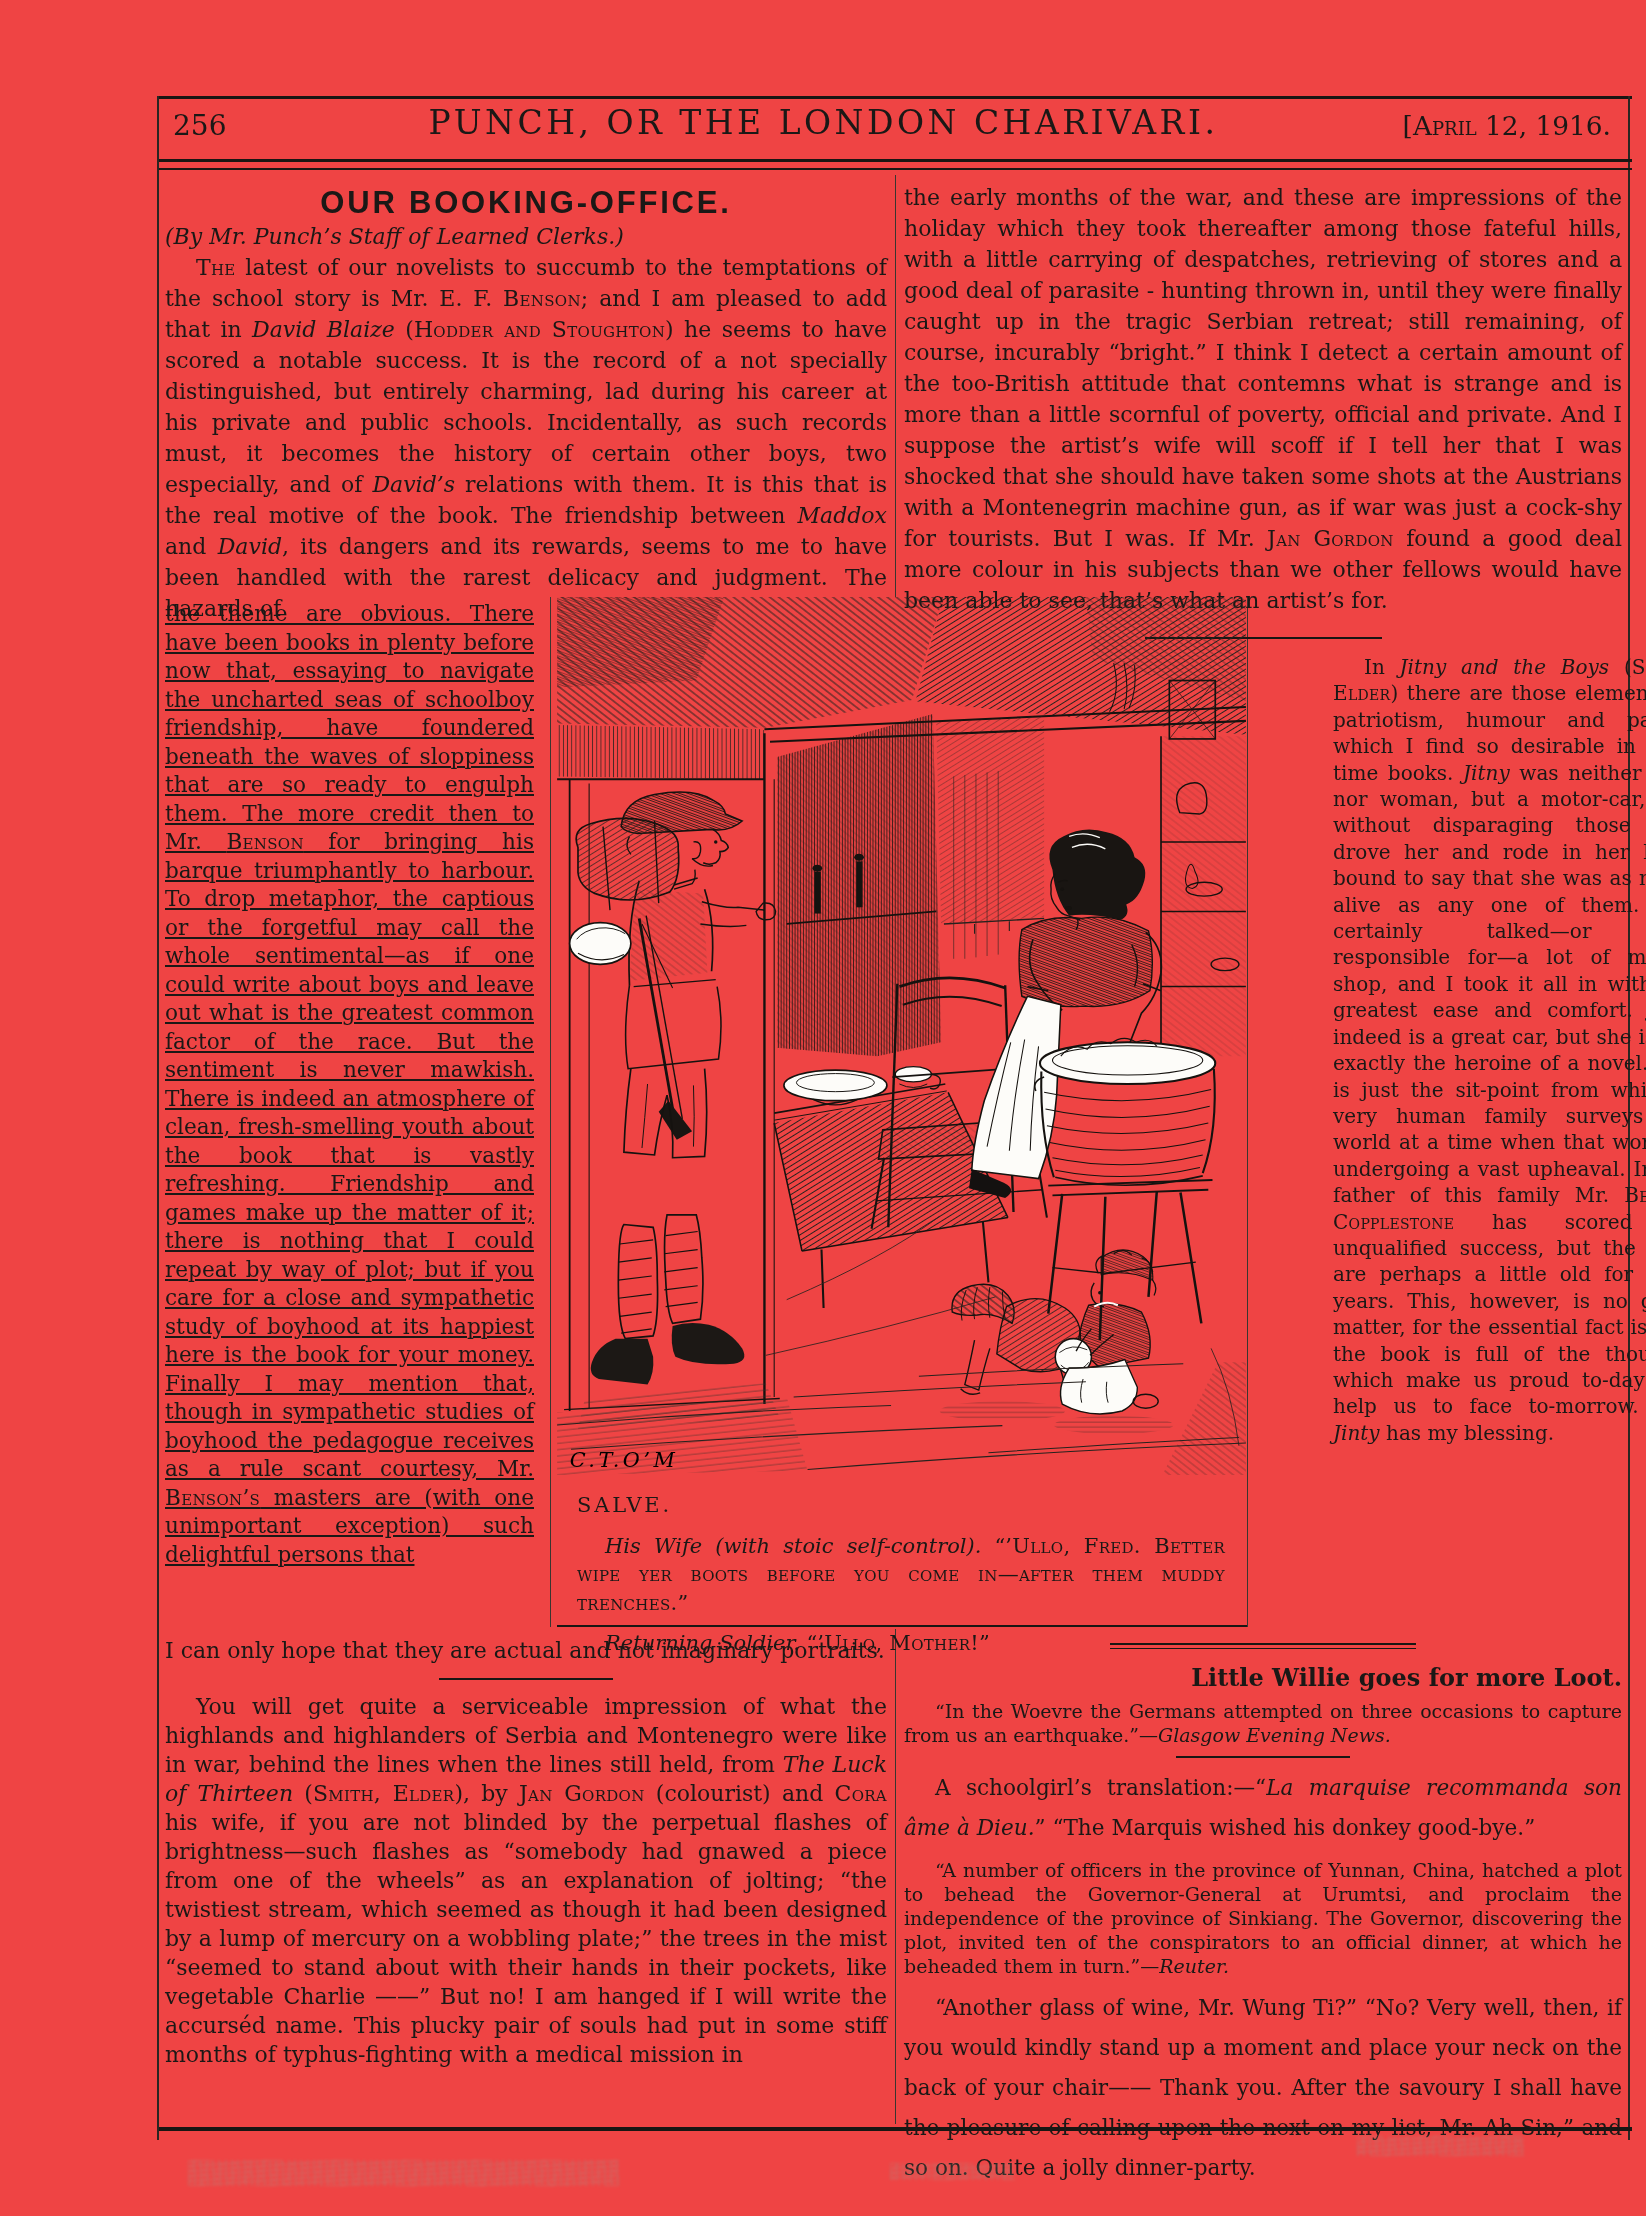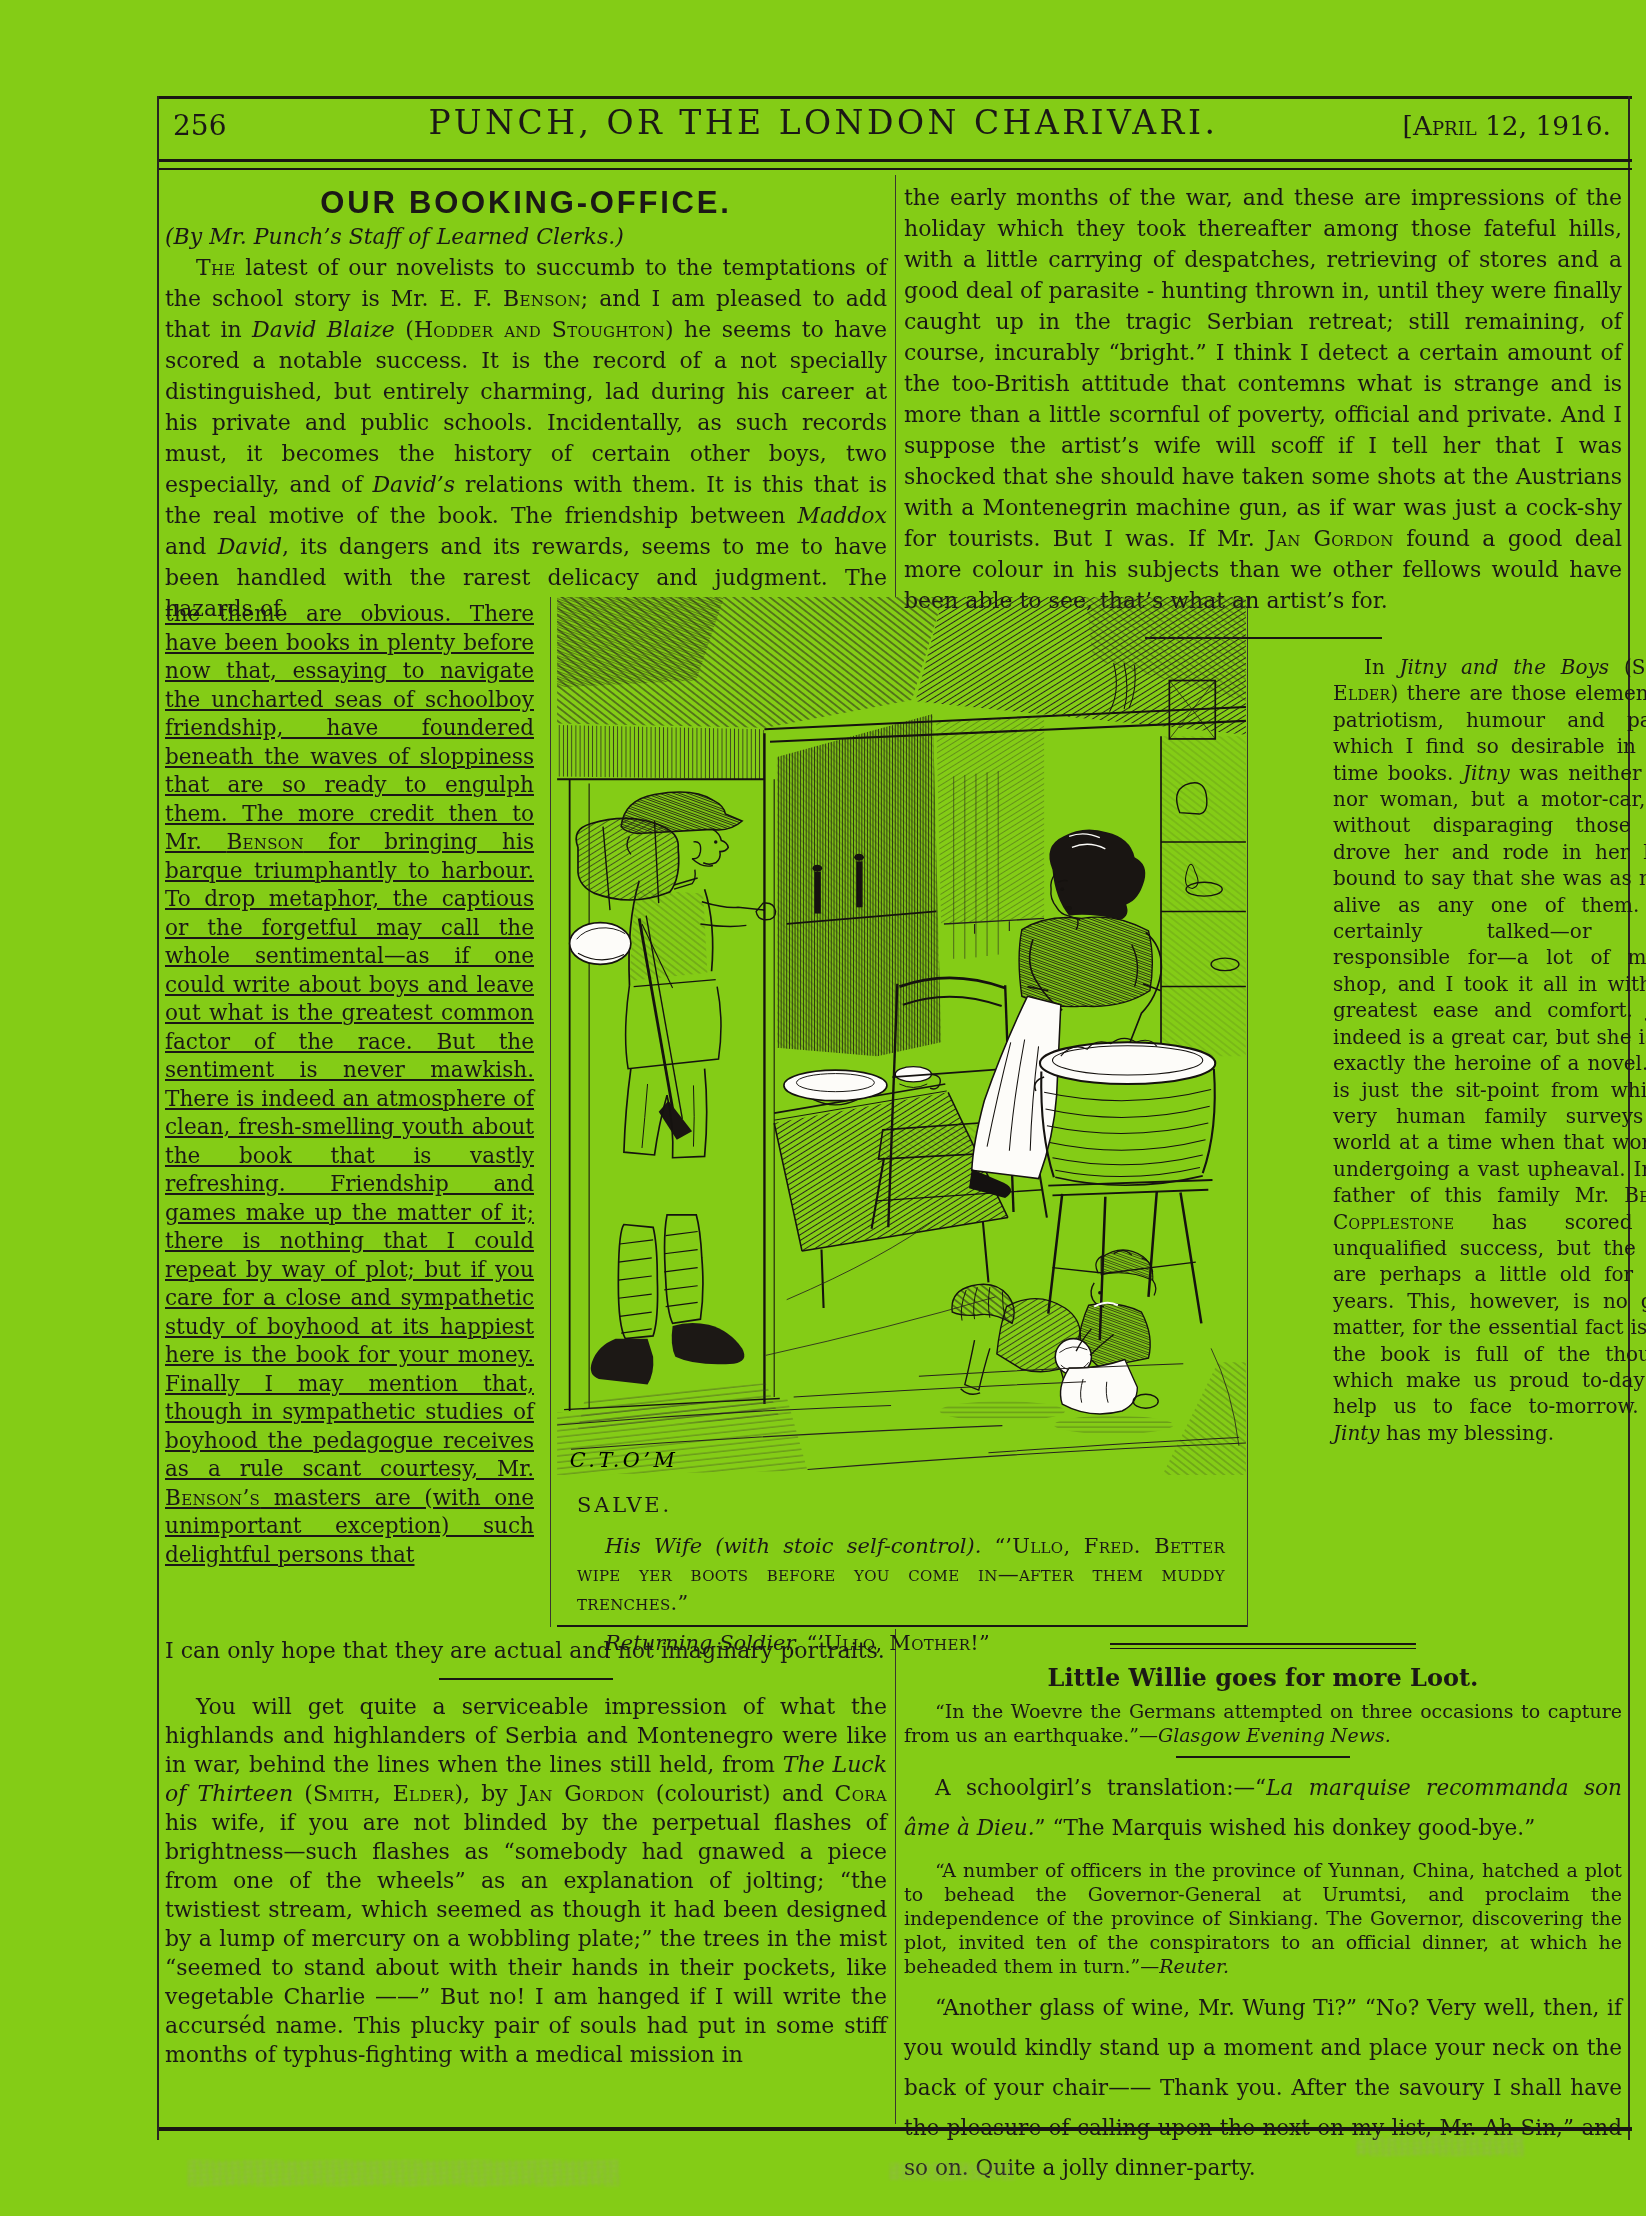--- a/index.html
+++ b/index.html
@@ -1,16 +1,16 @@
 <!DOCTYPE html>
 <html style="font-size:11px"><head>
 <meta charset="utf-8">
 <style>
   html,body{margin:0;padding:0;background:#ffffff;}
-  .page{position:relative;width:1647px;height:2216px;background:#84cc16;color:#1b1816;
+  .page{position:relative;width:1647px;height:2216px;background:#ef4444;color:#1b1816;
         font-family:"DejaVu Serif", serif;overflow:hidden;}
   .rule{position:absolute;background:#191613;}
   .vrule{position:absolute;background:#2a2622;width:2.1px;}
   .thinvrule{position:absolute;background:#3a3630;width:1.4px;}
   
   .pageno{position:absolute;left:173px;top:109px;font-size:28px;}
   .masthead{position:absolute;left:0;right:0;top:103px;margin:0;text-align:center;
             font-size:33px;font-weight:normal;letter-spacing:3.5px;}
   .issuedate{position:absolute;right:36px;top:110px;font-size:26.4px;font-variant:small-caps;}
   
@@ -27,21 +27,21 @@
   .smalltype{font-size:19px !important;line-height:24px !important;}
   .sc{font-variant:small-caps;letter-spacing:0.3px;}
   .cap-sc{font-variant:small-caps;letter-spacing:0.3px;}
   
   .caption{position:absolute;left:565px;top:1479px;width:672px;}
   .cap-title{margin:0 0 12.5px 0;text-align:center;font-size:24px;letter-spacing:2.8px;}
   .caption p{margin:12px;font-size:21px;line-height:28.5px;text-align:justify;text-indent:28px;}
   
   .shortrule{width:174px;border:0;border-top:2.1px solid #191613;margin:12.5px auto;}
   .dblrule{width:306px;height:2.8px;border-top:2.8px solid #191613;border-bottom:1.4px solid #191613;margin:0 auto 14px auto;}
-  .filler-head{margin:0 0 7px 0;text-align:center;font-weight:bold;font-size:24px;}
+  .filler-head{margin:0 0 7px 0;text-align:right;font-weight:bold;font-size:24px;}
   .rb p{margin:0 0 9.7px 0;font-size:21.6px;line-height:40px;text-align:justify;}
   .lb p{font-size:22px;line-height:29px;}
   .smudge{position:absolute;opacity:.30;filter:blur(1.4px);
           background:repeating-linear-gradient(87deg,#9a948a 0 2.1px,transparent 2.1px 6.3px),
                      repeating-linear-gradient(-4deg,#b0a99d 0 1.4px,transparent 1.4px 4.9px);}
   svg text{font-family:"DejaVu Serif",serif;}
 </style>
 </head>
 <body>
 

